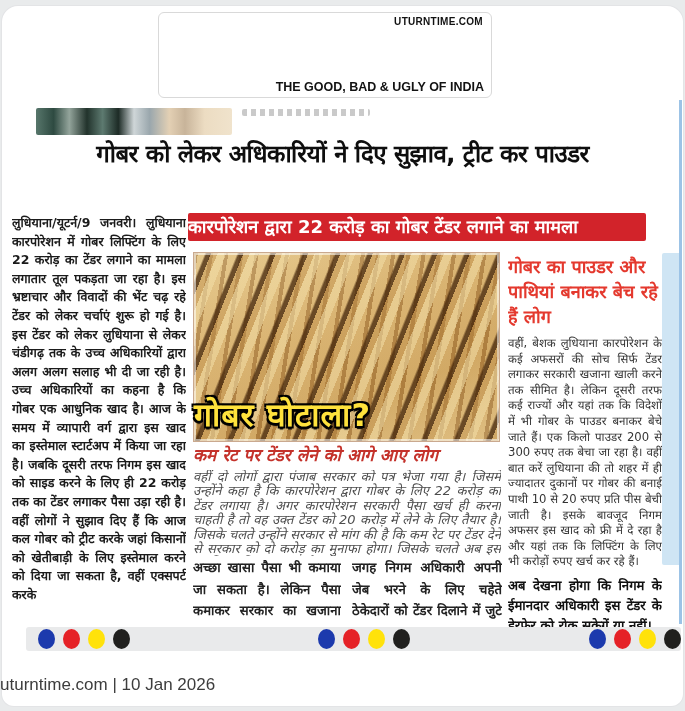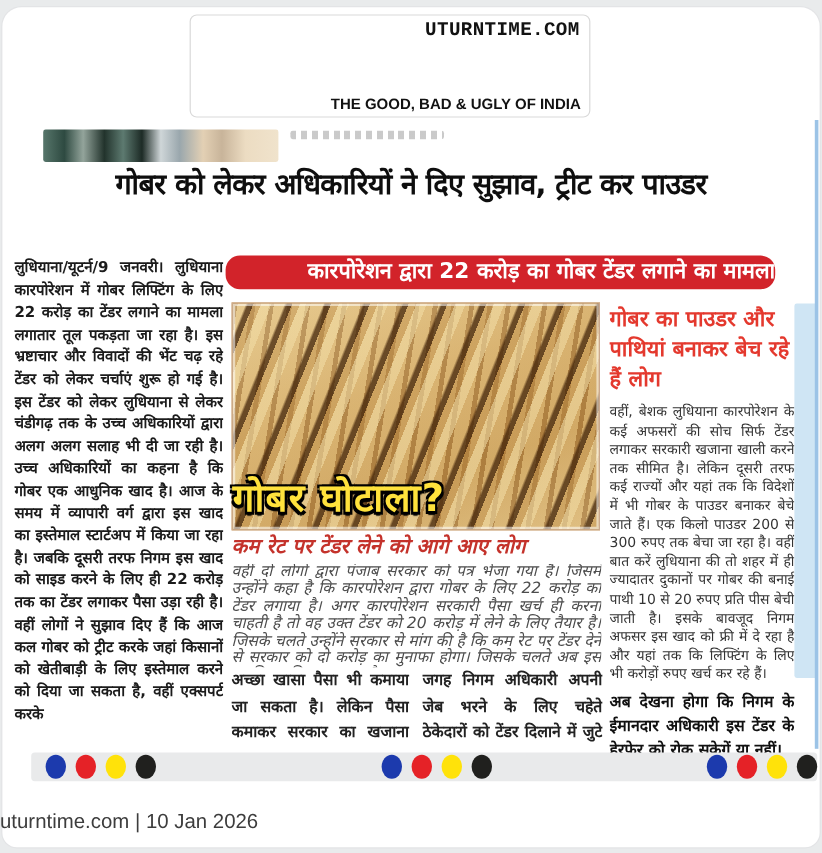--- a/index.html
+++ b/index.html
@@ -16,22 +16,22 @@
     box-shadow:0 0 0 1px #e3e4e6;
   }
 
   
   .logo-box{
     position:absolute;left:158px;top:12px;width:332px;height:84px;
     background:#fff;border:1px solid #d9d9d9;border-radius:6px;
   }
   .logo-site{
     position:absolute;right:8px;top:3px;
-    font-family:Liberation Mono, monospace;font-weight:bold;
-    font-size:16px;color:#121212;letter-spacing:.3px;margin-left:38px;
+    font-family:Liberation Sans, sans-serif;font-weight:bold;
+    font-size:10px;color:#121212;letter-spacing:.3px;margin-left:38px;
   }
   .logo-main{
     position:absolute;left:8px;top:14px;width:316px;
     font-weight:bold;font-size:46px;line-height:56px;white-space:nowrap;
     letter-spacing:-1px;color:#111;
   }
   .logo-main .blue{color:var(--accent_blue,#0e74bb);}
   .logo-tagline{
     position:absolute;right:7px;bottom:3px;
     font-family:"Liberation Sans",sans-serif;font-weight:bold;
@@ -57,23 +57,23 @@
   
   .headline{
     position:absolute;left:10px;top:137px;width:665px;height:70px;
     text-align:center;font-weight:bold;color:#0e0e0e;
     font-size:24px;line-height:34px;letter-spacing:-.5px;
   }
 
   
   .red-banner{
     position:absolute;left:188px;top:213px;width:458px;height:28px;
-    background:var(--banner_red,#d2232a);border-radius:12px;
+    background:var(--banner_red,#d2232a);border-radius:2px;
     color:#fff;font-weight:bold;font-size:18px;line-height:28px;
-    text-align:right;white-space:nowrap;overflow:hidden;
+    text-align:left;white-space:nowrap;overflow:hidden;
   }
 
   
   .left-col{
     position:absolute;left:12px;top:214px;width:174px;height:406px;
     font-size:12.5px;line-height:18.6px;font-weight:600;
     color:#1b1b1b;text-align:justify;overflow:hidden;
   }
 
   

